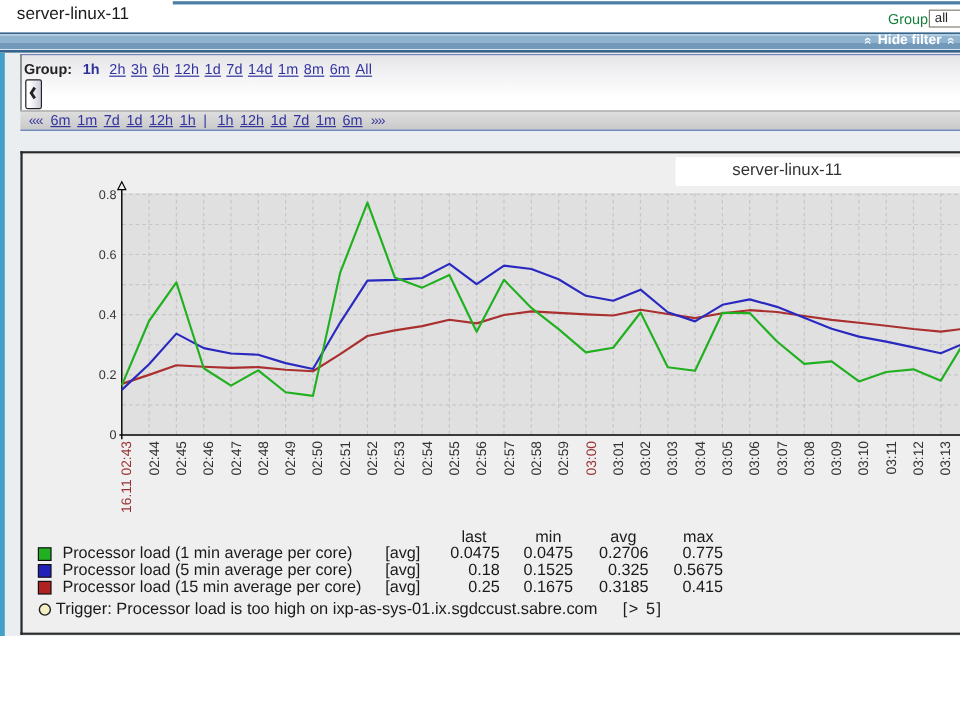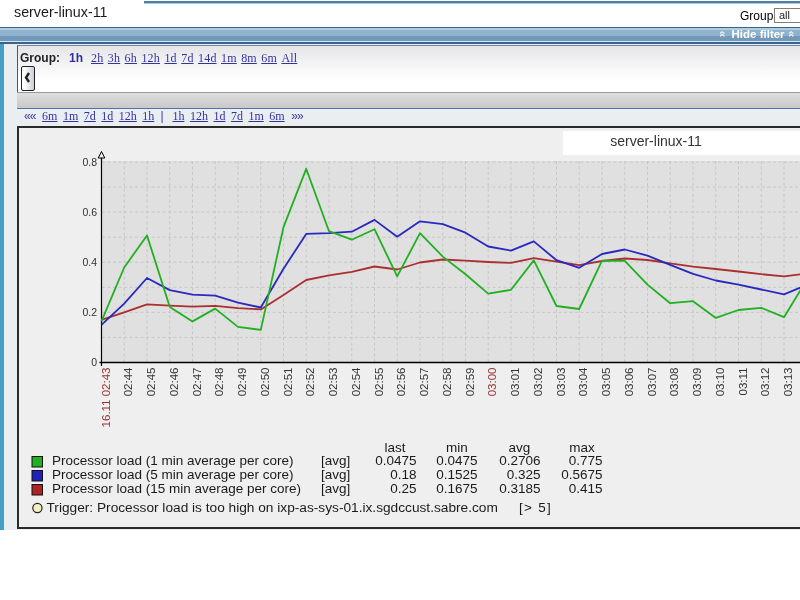--- a/index.html
+++ b/index.html
@@ -1,44 +1,44 @@
 <!DOCTYPE html>
 <html><head><meta charset="utf-8"><style>
 * { margin:0; padding:0; box-sizing:border-box; }
 html,body { width:800px; height:600px; overflow:hidden; background:#fff;
   font-family:"Liberation Sans", sans-serif; }
 #page { position:relative; width:800px; height:484px;border-radius:18px; }
 .abs { position:absolute; }
-a { color:#3333a0; text-decoration:underline;font-family:Liberation Serif, serif; }
+a { color:#3333a0; text-decoration:underline; }
 
 #hdr-title { left:14px; top:4px; font-size:14.3px; color:#1a1a1a; }
 #hdr-line { left:144px; top:1px; width:656px; height:4px;
   background:linear-gradient(to bottom, #4d7ea6 0 2px, #a9c7dc 2px 3px, #fff 3px); }
-#grp-lab { left:740px; top:9px; font-size:12px; color:#000000; }
+#grp-lab { left:740px; top:9px; font-size:12px; color:#15803d; }
 #grp-sel { left:774px; top:8px; width:36px; height:15px; background:#fff;
   border:1px solid #847f72; font-size:11px; color:#222; padding-left:4px; line-height:13px; }
 
 #hbar { left:0; top:27px; width:800px; height:17px;
   background:linear-gradient(to bottom, #36648b 0 1px, #b3cbde 1px 3px, #8fb2cf 3px 9px, #7299ba 9px 14px, #d9e6f1 14px 15px, #36648b 15px); }
 #hbar .txt { position:absolute; right:5px; top:0.5px; font-size:11.5px; font-weight:bold; color:#fff; }
 .chev { display:inline-block; transform:rotate(90deg); font-weight:bold; color:#eef4f8; font-size:11.5px; }
 
 #lb { left:0; top:44px; width:800px; height:486px; background:#ebeef0; border-left:4px solid #45a0c9; }
 
 #zpanel { left:17px; top:45px; width:783px; height:47px; border-top:1px solid #7381b5; border-left:1px solid #555;
   background:linear-gradient(to bottom, #e5e5e8 0, #f2f2f4 35%, #ffffff 75%); }
 #zrow { position:absolute; left:2px; top:5px; font-size:12px; color:#222; }
 #zrow b.cur { color:#30309a; margin-right:8px; font-size:12px; }
 #zrow a { margin-right:4.4px; letter-spacing:0.2px; }
 #zbtn { position:absolute; left:2.5px; top:20px; width:14px; height:25px; border:1.5px solid #222; border-radius:2px;
   background:linear-gradient(to right, #fff 20%, #cdcdda); }
 
 #nbar { left:17px; top:92px; width:783px; height:16.5px; border-top:1px solid #999; border-bottom:1px solid #5570ae;
   background:linear-gradient(to bottom,#dedede,#c9c9c9); font-size:12px; color:#3a3aa0; }
-#nbar .in { position:absolute; left:7px; top:16px; }
+#nbar .in { position:absolute; left:7px; top:0; }
 #nbar a { margin:0 2.75px; }
 #nbar .arr { text-decoration:none; color:#3a3aa0; letter-spacing:-1px; }
 
 #cbox { left:17px; top:126px; width:786px; height:403px; border:2px solid #2a2a2a; border-right:none; }
 #chart { position:absolute; left:0; top:0; }
 .gd { stroke:#c6c6c6; stroke-width:1; stroke-dasharray:3 2.5; }
 .yl { font-size:10.5px; fill:#333; }
 .xl { font-size:11.5px; fill:#333; }
 .xl.r { fill:#993333; }
 .lh { font-size:13.5px; fill:#1a1a1a; }

